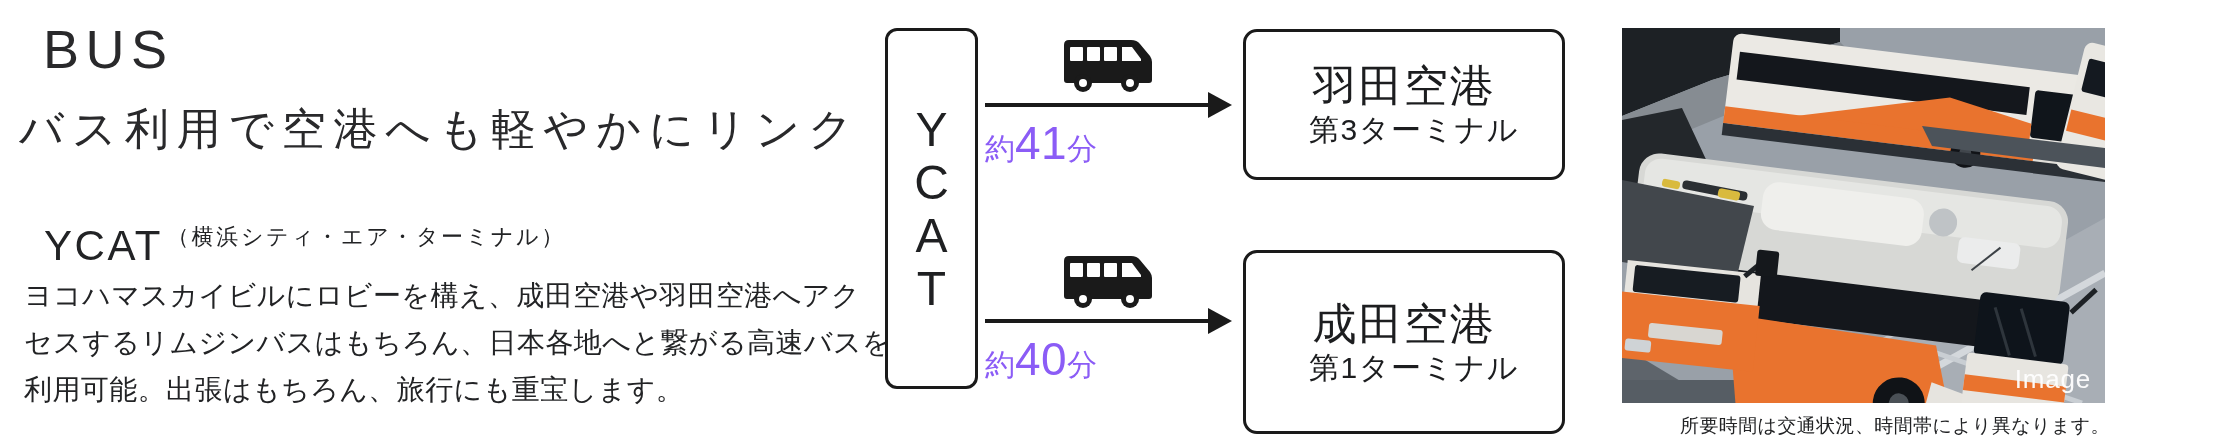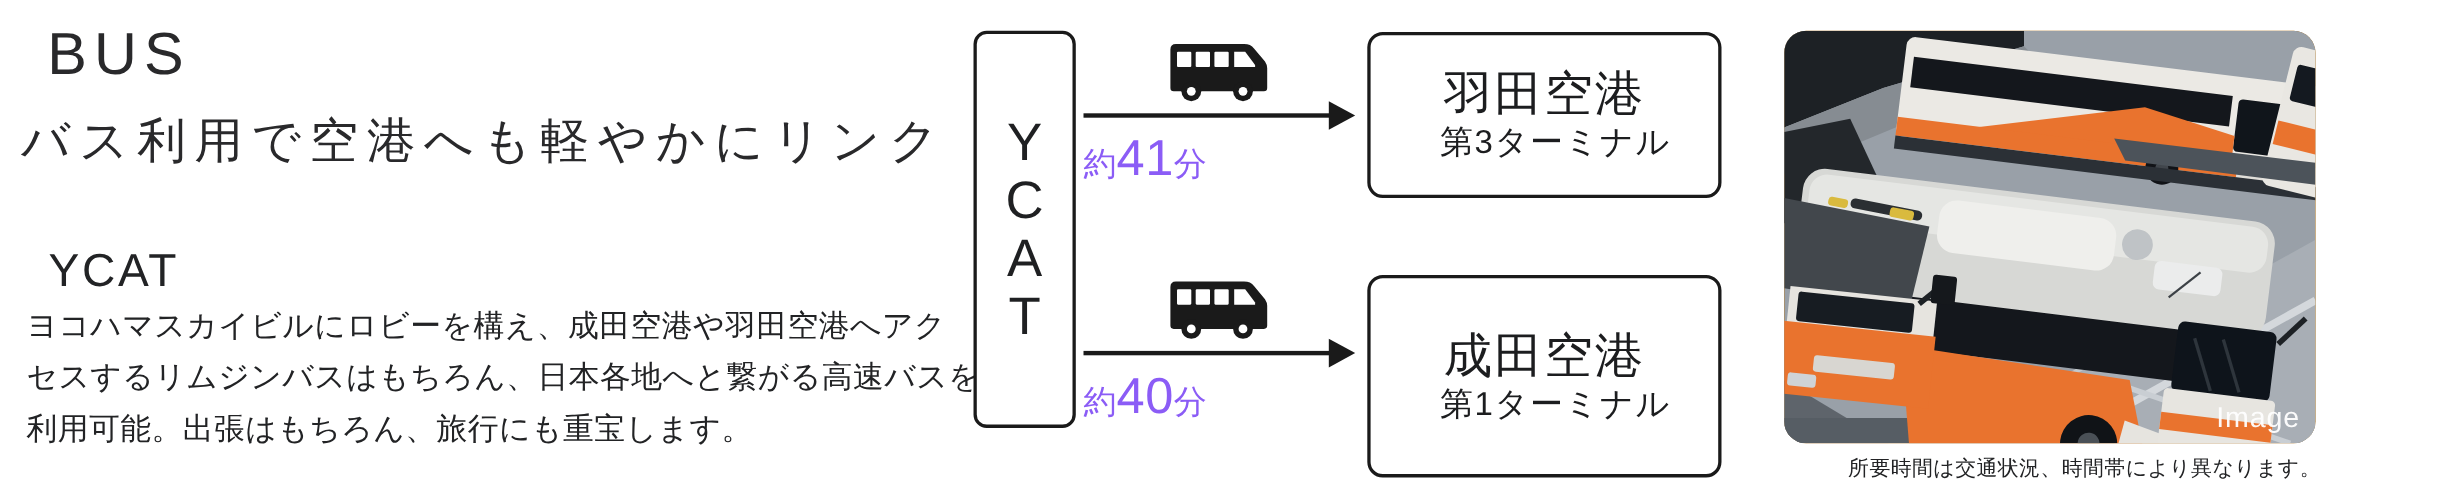--- a/index.html
+++ b/index.html
@@ -46,36 +46,37 @@
     left:1243px;width:322px;box-sizing:border-box;background:#fff;
     border:3px solid #1a1a1a;border-radius:14px;
     display:flex;flex-direction:column;align-items:center;justify-content:center;gap:7px;
   }
   .dest-box.d1{top:29px;height:151px;}
   .dest-box.d2{top:250px;height:184px;}
   .dest-name{font-size:44px;line-height:1;font-weight:400;letter-spacing:.04em;color:#1c1d1f;}
   .dest-terminal{font-size:30px;line-height:1;font-weight:400;letter-spacing:.05em;color:#1c1d1f;margin-left:20px;}
 
   
-  .photo{left:1622px;top:28px;width:483px;height:375px;overflow:hidden;background:#a16207;border-radius:20px;}
+  .photo{left:1622px;top:28px;width:483px;height:375px;overflow:hidden;background:#6d28d9;}
   .photo svg{display:block;width:483px;height:375px;}
   .image-label{position:absolute;right:14px;bottom:8px;font-size:26px;font-weight:300;
     letter-spacing:.03em;color:#ffffff;opacity:.95;}
   .caption{right:107px;top:413px;font-size:19px;letter-spacing:.02em;color:#222325;white-space:nowrap;}
 </style>
 </head>
 <body>
 
 <div class="stage">
 
   <div class="abs title">BUS</div>
   <div class="abs subtitle">バス利用で空港へも軽やかにリンク</div>
 
   <div class="abs ycat-row">
     <span class="ycat-name">YCAT</span>
+    <span class="ycat-reading">（横浜シティ・エア・ターミナル）</span>
   </div>
 
   <div class="abs desc">
     <div>ヨコハマスカイビルにロビーを構え、成田空港や羽田空港へアク</div>
     <div>セスするリムジンバスはもちろん、日本各地へと繋がる高速バスを</div>
     <div>利用可能。出張はもちろん、旅行にも重宝します。</div>
   </div>
 
   <div class="abs ycat-box">
     <span class="ycat-letter">Y</span>

